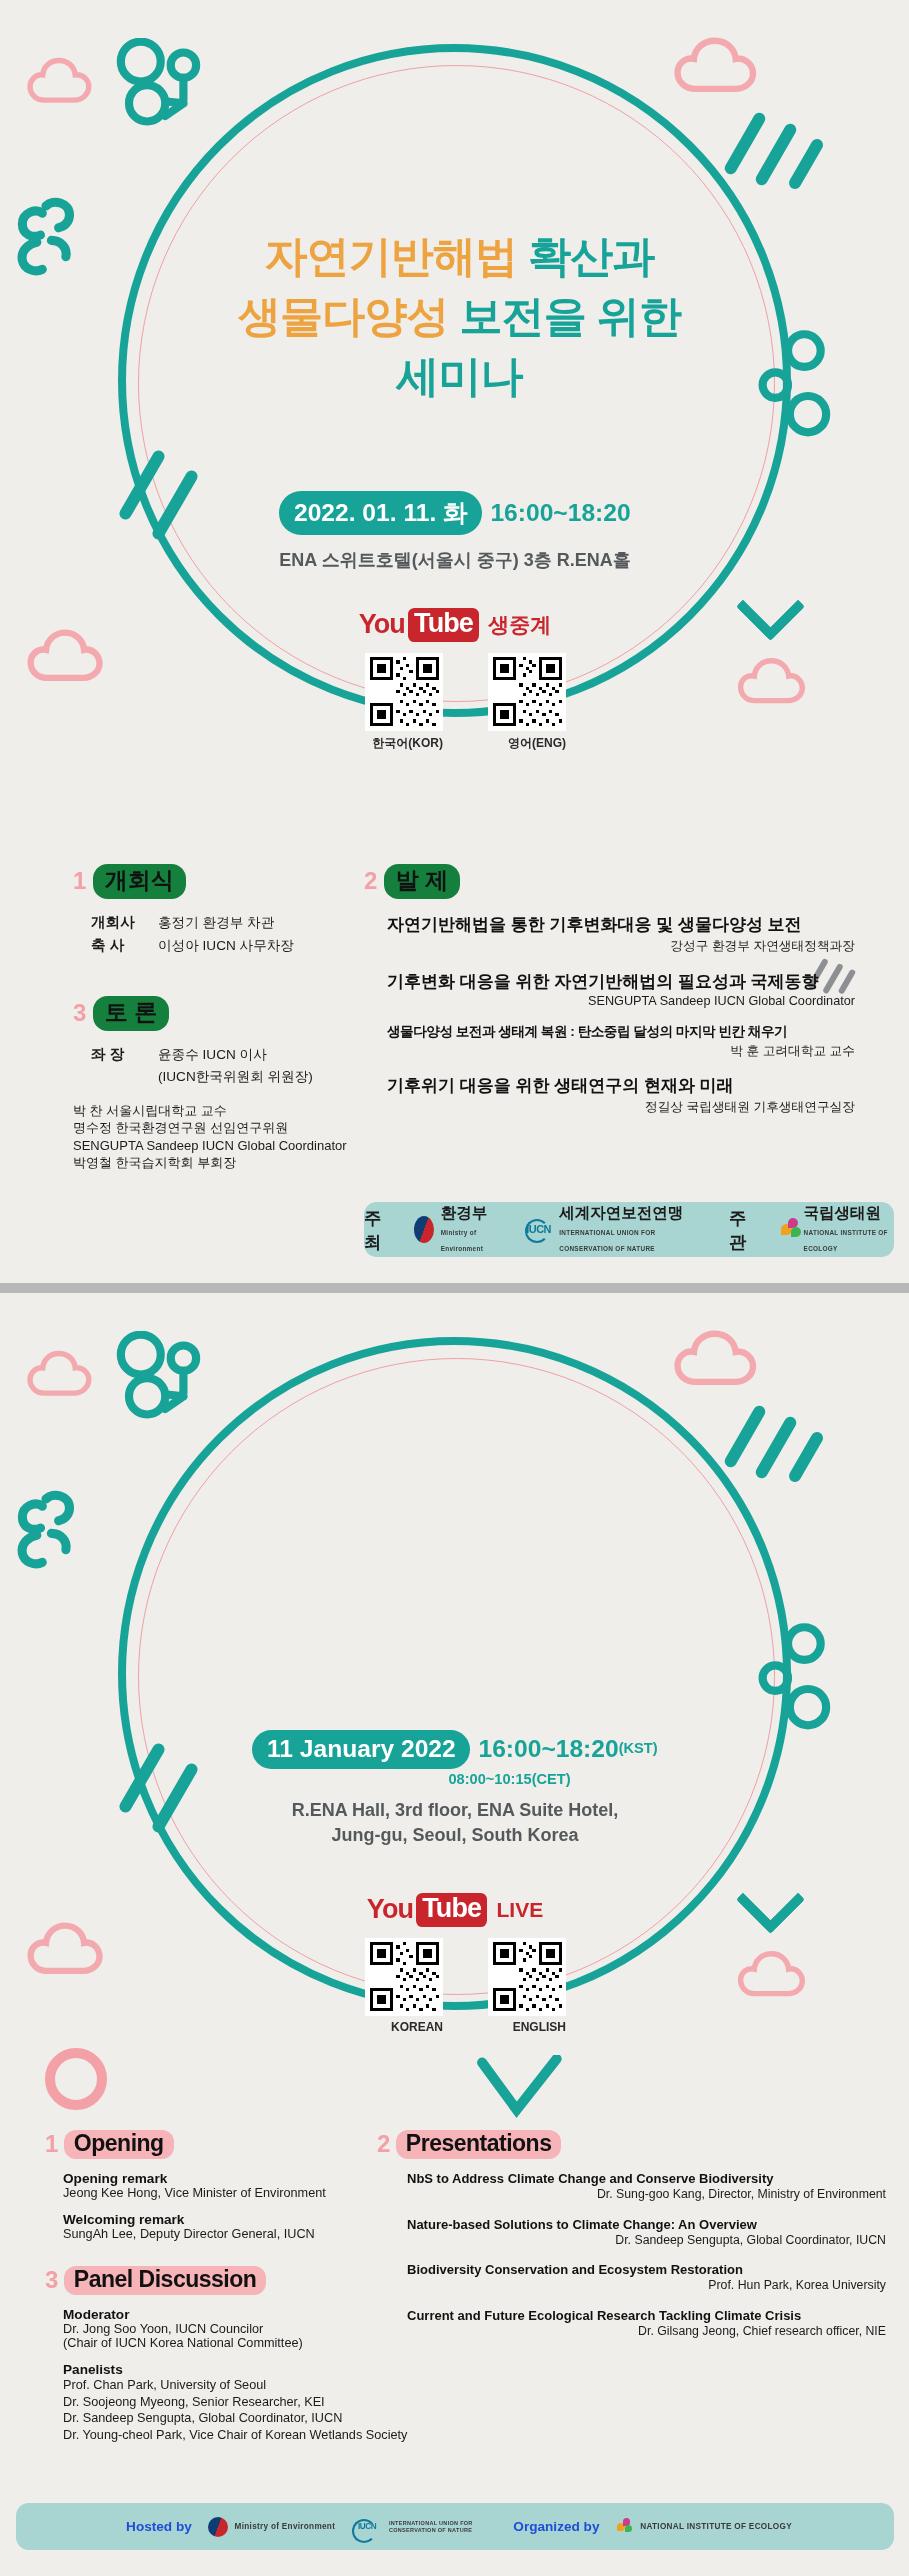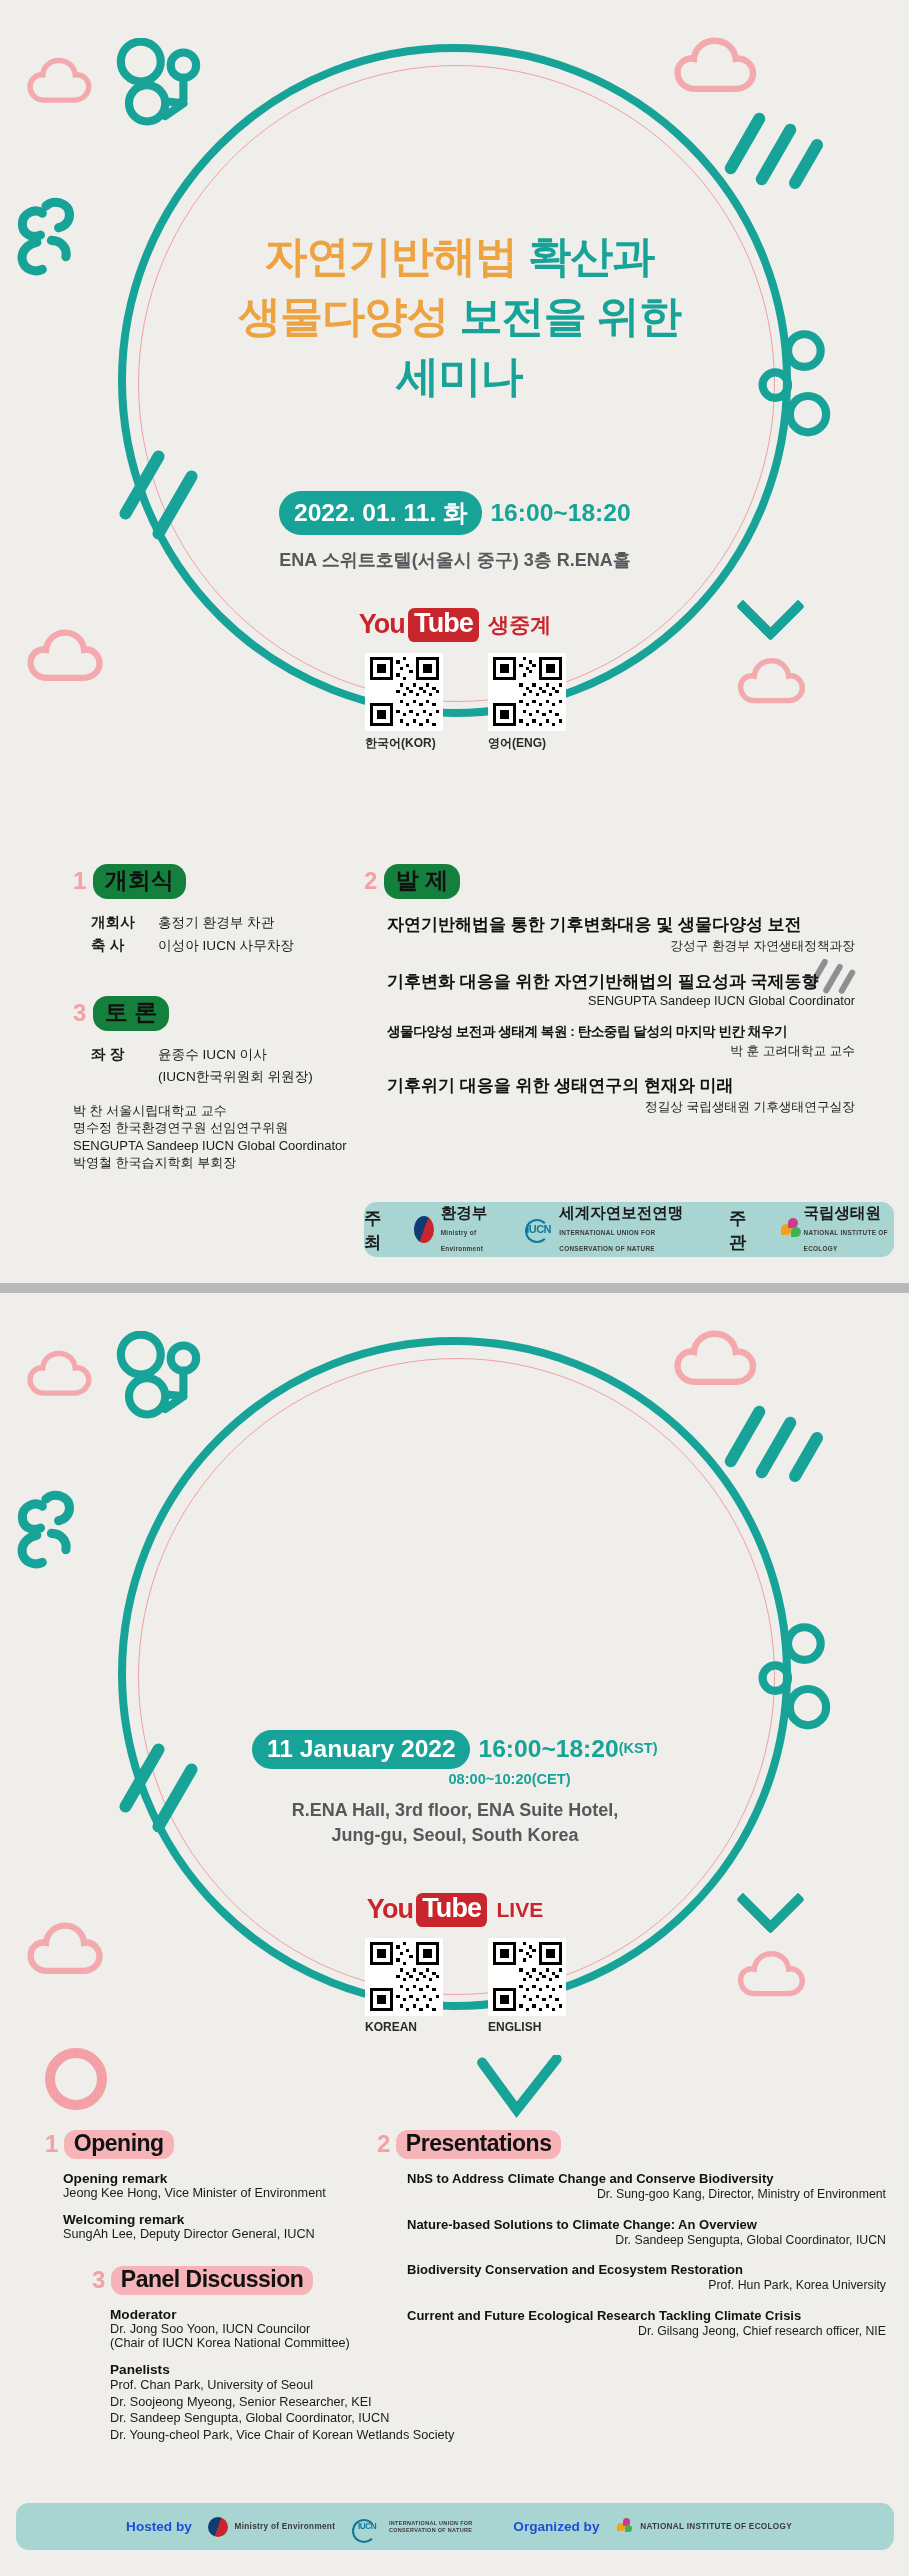--- a/index.html
+++ b/index.html
@@ -71,21 +71,21 @@
   .ytrow { position:absolute; left:0; right:0; text-align:center; }
   #poster-kor .ytrow { top:608px; }
   .yt-you { color:#c8252d; font-size:27px; font-weight:800; vertical-align:middle; letter-spacing:-0.9px;}
   .yt-tube {
     display:inline-block; background:#c8252d; color:#fff; font-size:27px;
     font-weight:800; border-radius:6.4px; padding:0 6.4px 2.7px; margin-left:2.7px;
     vertical-align:middle; letter-spacing:-0.9px;
   }
   .yt-live { color:#c8252d; font-size:21px; font-weight:800; margin-left:9px; vertical-align:middle;}
   .qrrow { margin-top:11px; font-size:0; }
-  .qrbox { display:inline-block; margin:0 12px; text-align:left;padding-left:21px; }
+  .qrbox { display:inline-block; margin:0 12px; text-align:right;padding-left:21px; }
   .qr {
     width:78px; height:78px; background:#fff; padding:4.5px;
     display:block;
   }
   .qr svg { display:block; }
   .qrlab { font-size:12px; color:#2a2a2a; margin-top:4.5px; font-weight:600; }
 
   
   .prog { position:absolute; }
   .sec-head { white-space:nowrap; margin-bottom:14.6px; }
@@ -545,21 +545,21 @@
     </svg>
 
     <div style="position:absolute;left:45px;top:755px;width:62px;height:62px;border:10px solid #f3a0a6;border-radius:50%;"></div>
   </div>
 
 
   <div class="datebar" style="top:437px;">
     <div>
       <span class="pill">11 January 2022</span><span class="timetxt">16:00~18:20</span><span class="tz" style="color:#17a398;">(KST)</span>
     </div>
-    <div class="cet" style="margin-left:109px;">08:00~10:20(CET)</div>
+    <div class="cet" style="margin-left:109px;">08:00~10:15(CET)</div>
     <div class="venue" style="margin-top:11px;line-height:25.5px;">
       <div>R.ENA Hall, 3rd floor, ENA Suite Hotel,</div>
       <div>Jung-gu, Seoul, South Korea</div>
     </div>
   </div>
 
   <div class="ytrow" style="top:600px;">
     <div>
       <span class="yt-you">You</span><span class="yt-tube">Tube</span><span class="yt-live">LIVE</span>
     </div>
@@ -705,21 +705,21 @@
         <div class="e-lab">Opening remark</div>
         <div class="e-val">Jeong Kee Hong, Vice Minister of Environment</div>
       </div>
       <div class="e-block">
         <div class="e-lab">Welcoming remark</div>
         <div class="e-val">SungAh Lee, Deputy Director General, IUCN</div>
       </div>
     </div>
   </div>
 
-  <div class="prog" style="left:45px;top:973px;width:391px;margin-left:47px;">
+  <div class="prog" style="left:45px;top:973px;width:391px;">
     <div class="sec-head" style="margin-bottom:12.7px;">
       <span class="e-sec-num">3</span><span class="e-sec-title">Panel Discussion</span>
     </div>
     <div style="margin-left:18px;">
       <div class="e-block">
         <div class="e-lab">Moderator</div>
         <div class="e-val">Dr. Jong Soo Yoon, IUCN Councilor</div>
         <div class="e-val">(Chair of IUCN Korea National Committee)</div>
       </div>
       <div>

